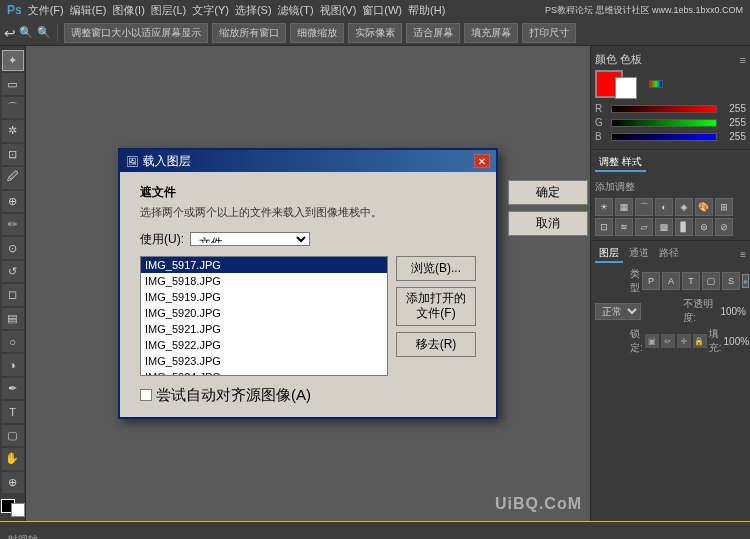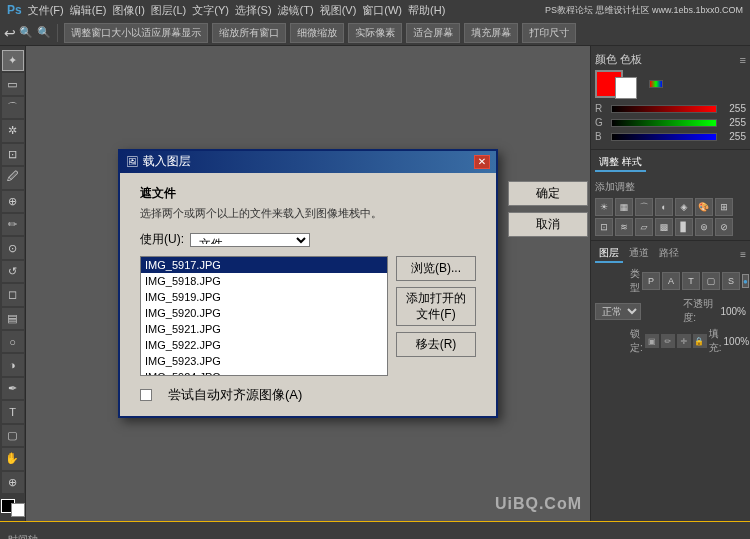--- a/index.html
+++ b/index.html
@@ -373,23 +373,22 @@
       gap: 4px;
       margin-top: 10px;
     }
     .dialog-checkbox {
       width: 12px;
       height: 12px;
       border: 1px solid #7a7a7a;
       background: #fff;
     }
     .dialog-checkbox-label {
-      font-size: 13px;
+      font-size: 15px;
       color: #000;
-      margin-left: 12px;
     }
 
     
     .watermark {
       position: absolute;
       bottom: 8px;
       right: 8px;
       color: rgba(255,255,255,0.5);
       font-size: 16px;
       font-weight: bold;

